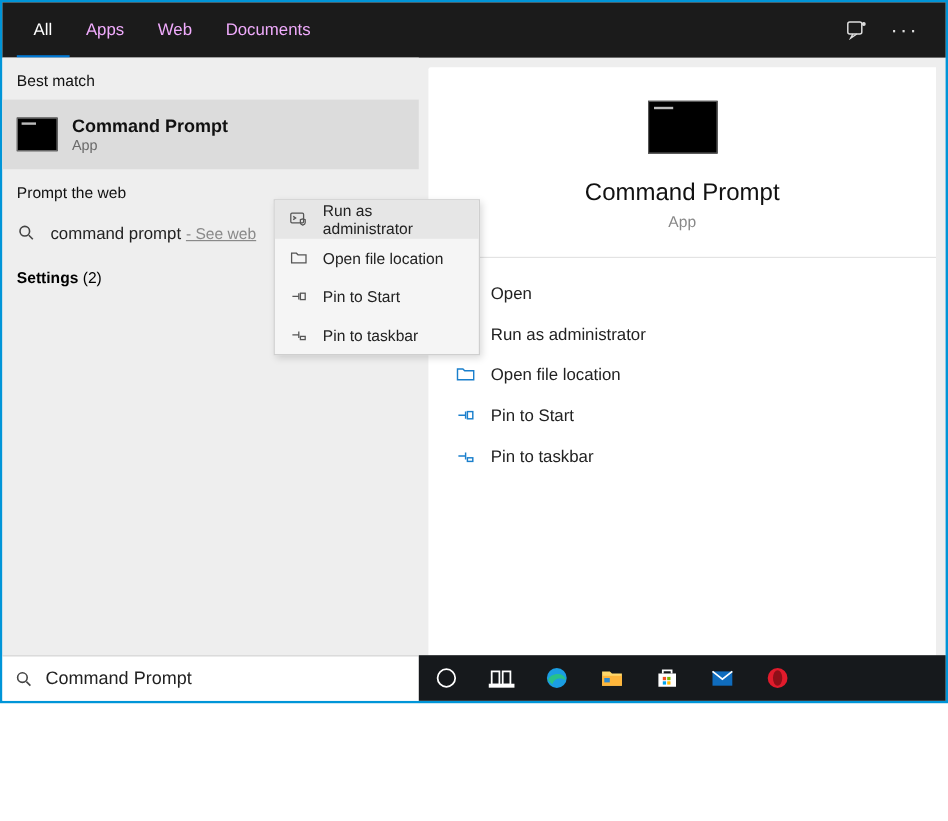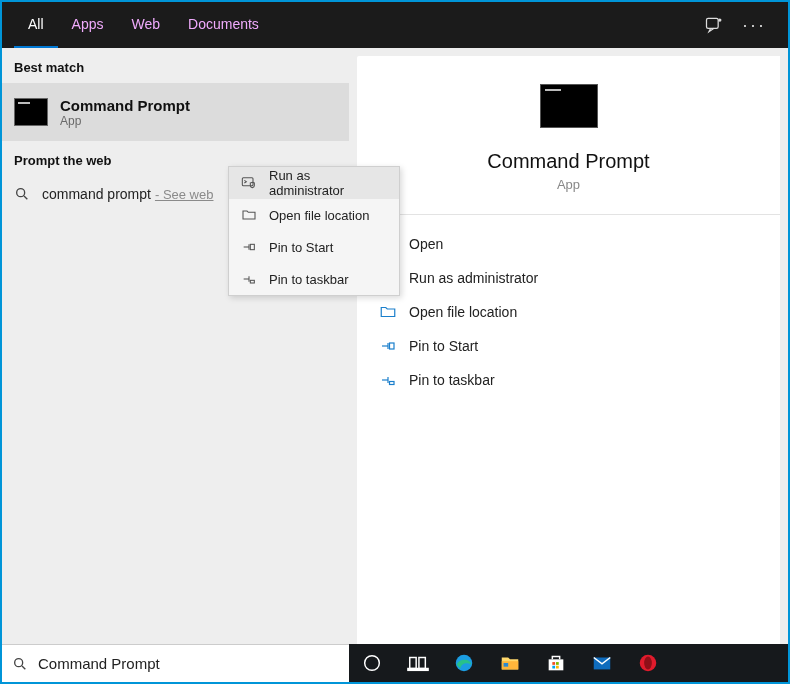--- a/index.html
+++ b/index.html
@@ -1,18 +1,18 @@
 <!DOCTYPE html>
 <html><head>
 <meta charset="utf-8">
 <style>
   * { box-sizing: border-box; margin: 0; padding: 0; font-family: "Segoe UI", Arial, sans-serif; }
   html, body { width: 790px; height: 684px; overflow: hidden; }
   .window {
-    width: 790px; height: 684px;
+    width: 790px; height: 586px;
     border: 2px solid #0095d8;
     background: #eeeeee;
     display: flex; flex-direction: column;
     position: relative;
   }
   
   .topbar {
     background: #1b1b1b;
     height: 46px;
     display: flex; align-items: center;
@@ -44,21 +44,21 @@
   
   .body { flex: 1; display: flex; min-height: 0; }
 
   .left-pane {
     width: 347px;
     background: #eeeeee;
     display: flex; flex-direction: column;
     position: relative;
   }
   .section-label {
-    font-size: 13px; font-weight: 700;
+    font-size: 13px; font-weight: 400;
     padding: 12px 12px 8px 12px;
     color: #111;
   }
   .best-match-row {
     display: flex; align-items: center;
     background: #dcdcdc;
     padding: 8px 12px; height: 58px;
   }
   .cmd-thumb {
     width: 34px; height: 28px; background: #000;
@@ -211,20 +211,24 @@
         <span class="search-icon">
           <svg class="svg-icon" viewBox="0 0 24 24" fill="none" stroke="#444" stroke-width="2">
             <circle cx="10" cy="10" r="6"></circle>
               <path d="M15 15l5 5"></path>
           </svg>
         </span>
         <span>command prompt</span>
         <span class="hint">- See web</span>
       </div>
 
+      <div class="settings-row">
+        <span>Settings</span>
+        <span class="count">(2)</span>
+      </div>
 
       <div class="context-menu">
         <div class="cm-item hovered">
           <span class="icon">
             <svg class="svg-icon" viewBox="0 0 24 24" fill="none" stroke="#555" stroke-width="1.6">
               <rect x="2" y="4" width="16" height="12" rx="1.5"></rect>
               <path d="M5 8l3 2-3 2"></path>
               <path d="M14 12l3-1 3 1v4c0 2-3 3-3 3s-3-1-3-3v-4z"></path>
             </svg>
           </span>

